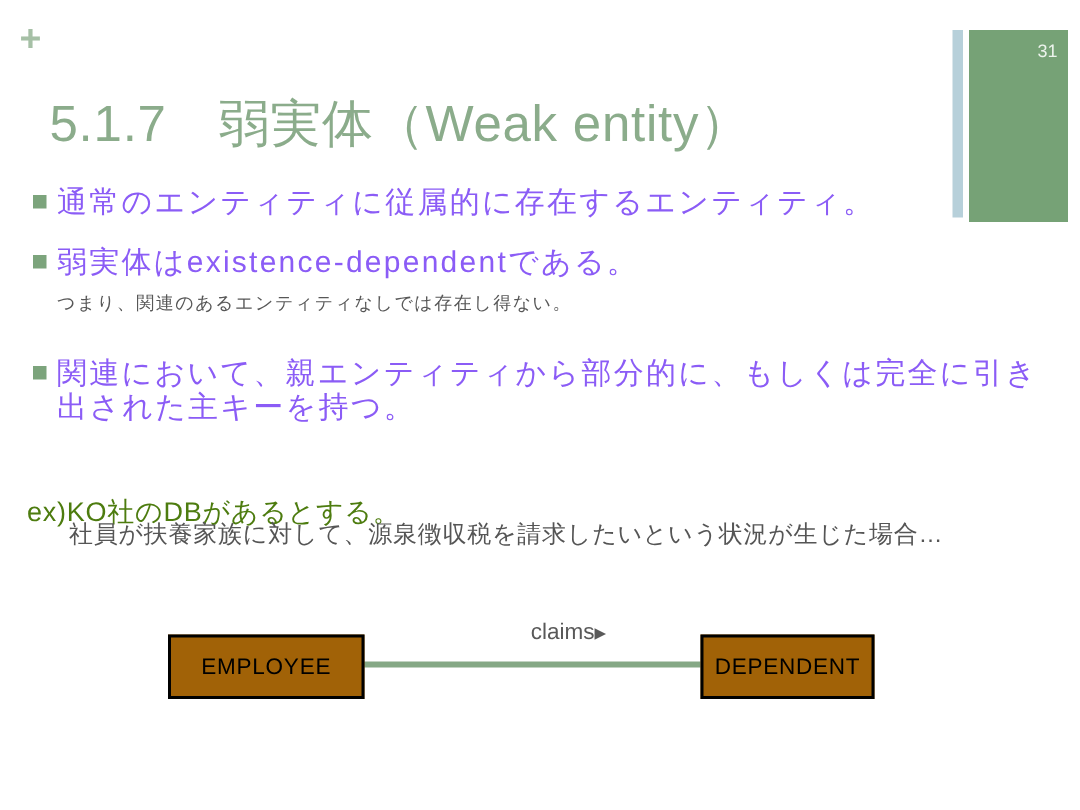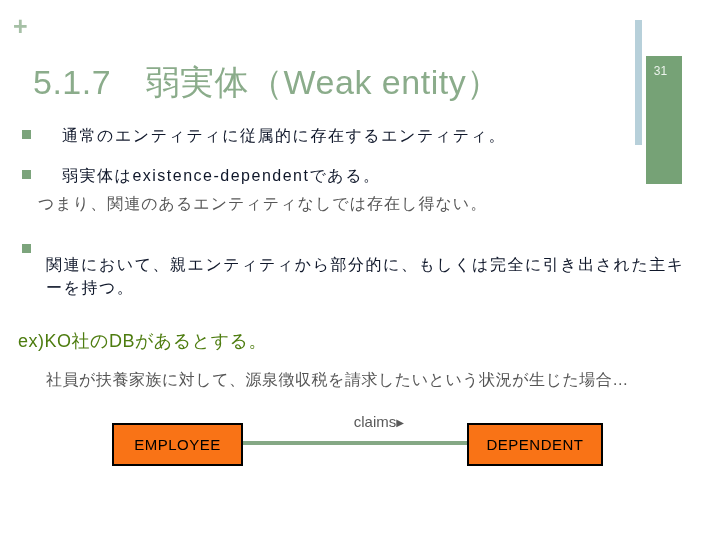--- a/index.html
+++ b/index.html
@@ -27,71 +27,69 @@
   }
 
   
   .blue-stripe {
     left: 635px; top: 20px;
     width: 7px; height: 125px;
     background: #b7d0da;
   }
   .page-box {
     left: 646px; top: 20px;
-    width: 36px; height: 128px;
+    width: 66px; height: 128px;
     background: #76a276;
     box-sizing: border-box;
-    text-align: center;
+    text-align: right;
     padding: 5px 7px 0 0;
-    margin-top: 36px;
   }
   .page-num {
     font-size: 12px;
     color: #ecf3ec;
   }
 
   
   .bullet-row {
     display: flex;
     align-items: flex-start;
     left: 22px;
   }
   .bullet-square {
     width: 9px; height: 9px;
     background: #7ca47c;
     margin-top: 6px;
     margin-right: 7px;
     flex-shrink: 0;
   }
   .bullet-text {
-    font-size: 16px;
+    font-size: 20px;
     line-height: 23px;
-    color: #0f172a;
+    color: #8b5cf6;
     letter-spacing: 1.5px;
-    margin-left: 24px;
   }
   .row-1 { top: 124px; }
   .row-2 { top: 164px; text-align: center; }
-  .row-3 { top: 238px; width: 676px; flex-direction: column; }
+  .row-3 { top: 238px; width: 676px; }
   .bullet-note {
     left: 38px; top: 194px;
-    font-size: 16px;
+    font-size: 12px;
     color: #575757;
     letter-spacing: 1px;
   }
 
   
   .example-intro {
     left: 18px; top: 329px;
     font-size: 18px;
     color: #4d7c0f;
     letter-spacing: 0.5px;
   }
   .example-scenario {
-    left: 46px; top: 370px;
+    left: 46px; top: 346px;
     font-size: 16px;
     color: #555555;
     letter-spacing: 0.5px;
   }
 
   
   .relationship-label {
     left: 304px; top: 413px;
     width: 100px;
     text-align: right;
@@ -104,31 +102,31 @@
     vertical-align: 1px;
   }
   .connector-line {
     left: 242px; top: 441px;
     width: 225px; height: 4px;
     background: #85a885;
   }
   .entity-box {
     box-sizing: border-box;
     height: 43px;
-    background: #f97316;
+    background: #a16207;
     border: 2px solid #000000;
     display: flex;
     align-items: center;
     justify-content: center;
     font-size: 15px;
     color: #000000;
     letter-spacing: 0.5px;
   }
   .entity-employee { left: 112px; top: 423px; width: 131px; }
-  .entity-dependent { left: 467px; top: 423px; width: 136px; }
+  .entity-dependent { left: 467px; top: 423px; width: 116px; }
 </style>
 </head>
 <body>
 
 <div class="abs plus-marker">+</div>
 <div class="abs slide-title">5.1.7　弱実体（Weak entity）</div>
 
 <div class="abs blue-stripe"></div>
 <div class="abs page-box">
   <span class="page-num">31</span>

